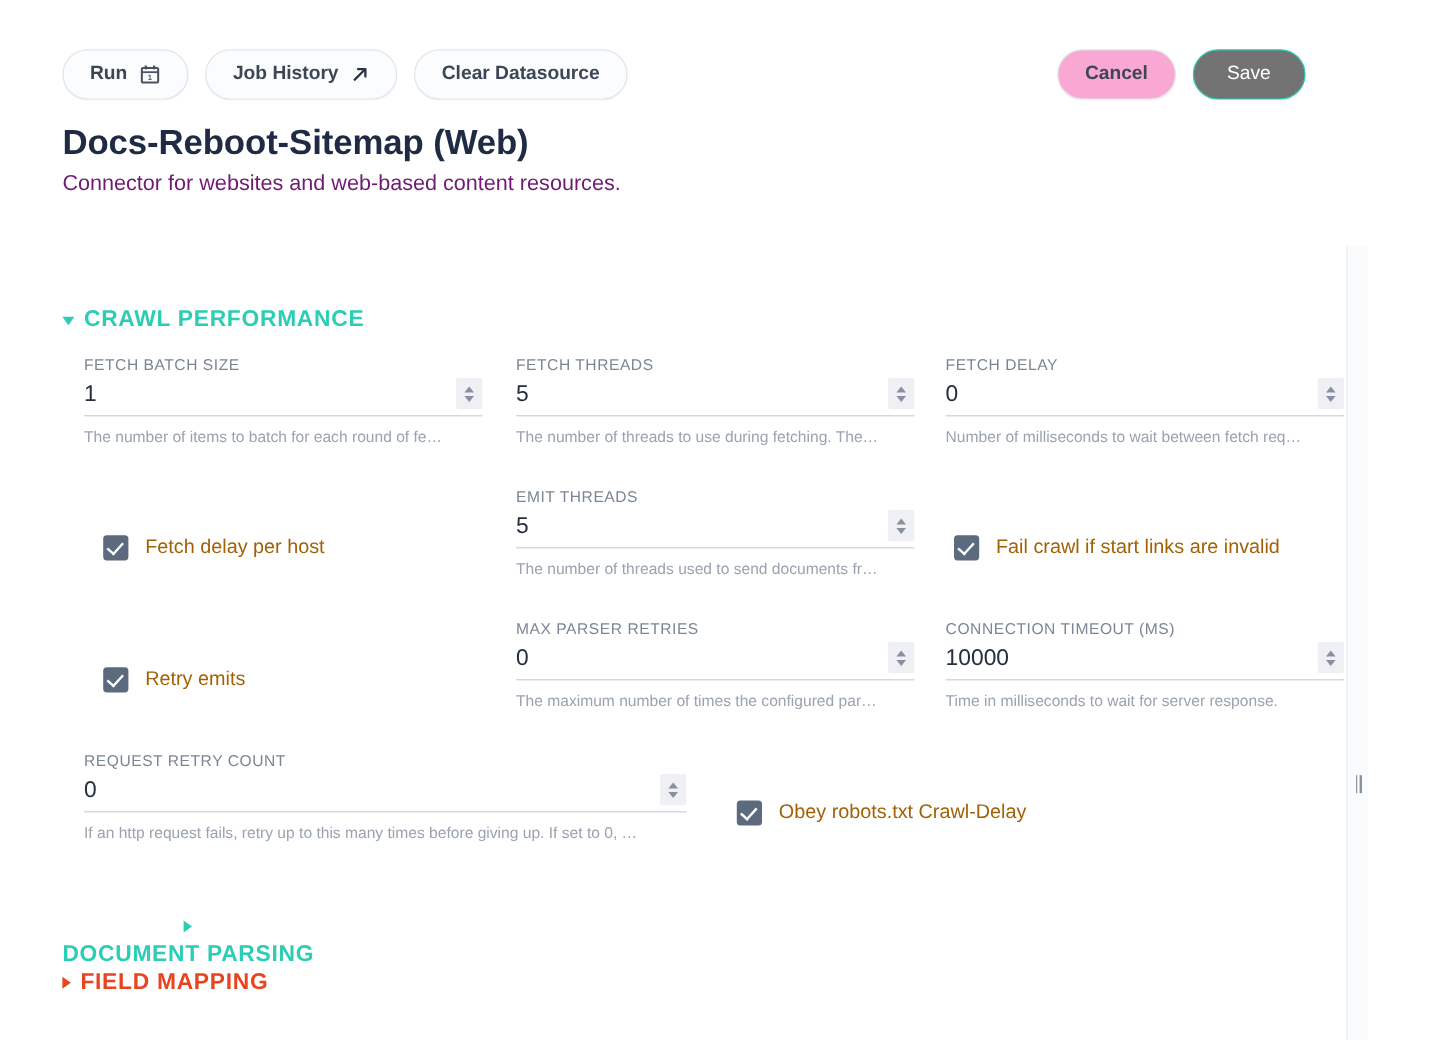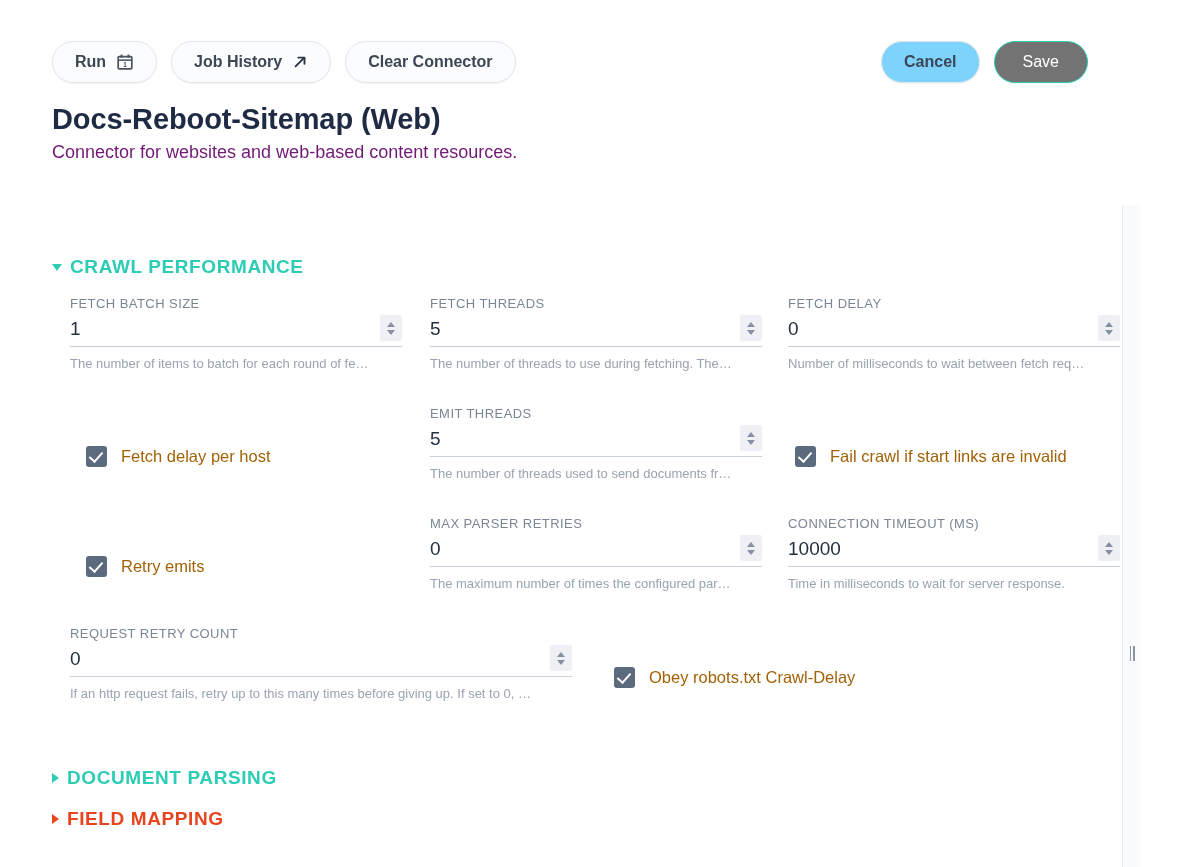--- a/index.html
+++ b/index.html
@@ -40,21 +40,21 @@
     cursor: pointer;
     box-shadow: 0 1px 1px rgba(20,30,50,.04);
   }
   .pill.primary {
     background: #737373;
     border-color: #2ccdb4;
     color: #ffffff;
     font-weight: 400;
     padding: 0 28px;
   }
-  .pill.plain { background: #7dd3fc; text-align: right; }
+  .pill.plain { background: #f9a8d4; text-align: right; }
   .pill .ic { display: inline-flex; align-items: center; }
 
   
   .titleblock { position: absolute; left: 52px; top: 103px; }
   .page-title {
     font-size: 29px; font-weight: 700; color: #1f2b44;
     letter-spacing: -0.1px; margin: 0;
   }
   .page-sub {
     font-size: 18px; color: #701a75; margin: 6px 0 0 0;
@@ -226,21 +226,21 @@
         <span>Job History</span>
         <span class="ic">
           <svg width="16" height="16" viewBox="0 0 16 16">
             <path d="M3.6 12.4 L12.1 3.9" stroke="#2b3442" stroke-width="1.9" stroke-linecap="round"></path>
             <path d="M6.3 3.6 L12.5 3.6 L12.5 9.8" stroke="#2b3442" stroke-width="1.9" fill="none" stroke-linecap="round" stroke-linejoin="round"></path>
           </svg>
         </span>
       </div>
 
       <div class="pill">
-        <span>Clear Connector</span>
+        <span>Clear Datasource</span>
       </div>
     </div>
 
     <div class="btn-group-right">
       <div class="pill plain">
         <span>Cancel</span>
       </div>
       <div class="pill primary">
         <span>Save</span>
       </div>
@@ -365,21 +365,21 @@
         <div class="help">If an http request fails, retry up to this many times before giving up. If set to 0, …</div>
       </div>
 
       <div class="checkrow" style="left:544px; top:41px;">
         <span class="cbox"></span>
         <span class="cb-label">Obey robots.txt Crawl-Delay</span>
       </div>
     </div>
   </div>
 
-  <div class="section-head sec-teal" style="left:52px; top:767px;">
+  <div class="section-head sec-teal" style="left:52px; top:767px;flex-direction:column;">
     <span class="tri right"></span>
     <span class="section-title">Document Parsing</span>
   </div>
 
   <div class="section-head sec-red" style="left:52px; top:808px;">
     <span class="tri right"></span>
     <span class="section-title">Field Mapping</span>
   </div>
 
   <div class="edge-panel">

